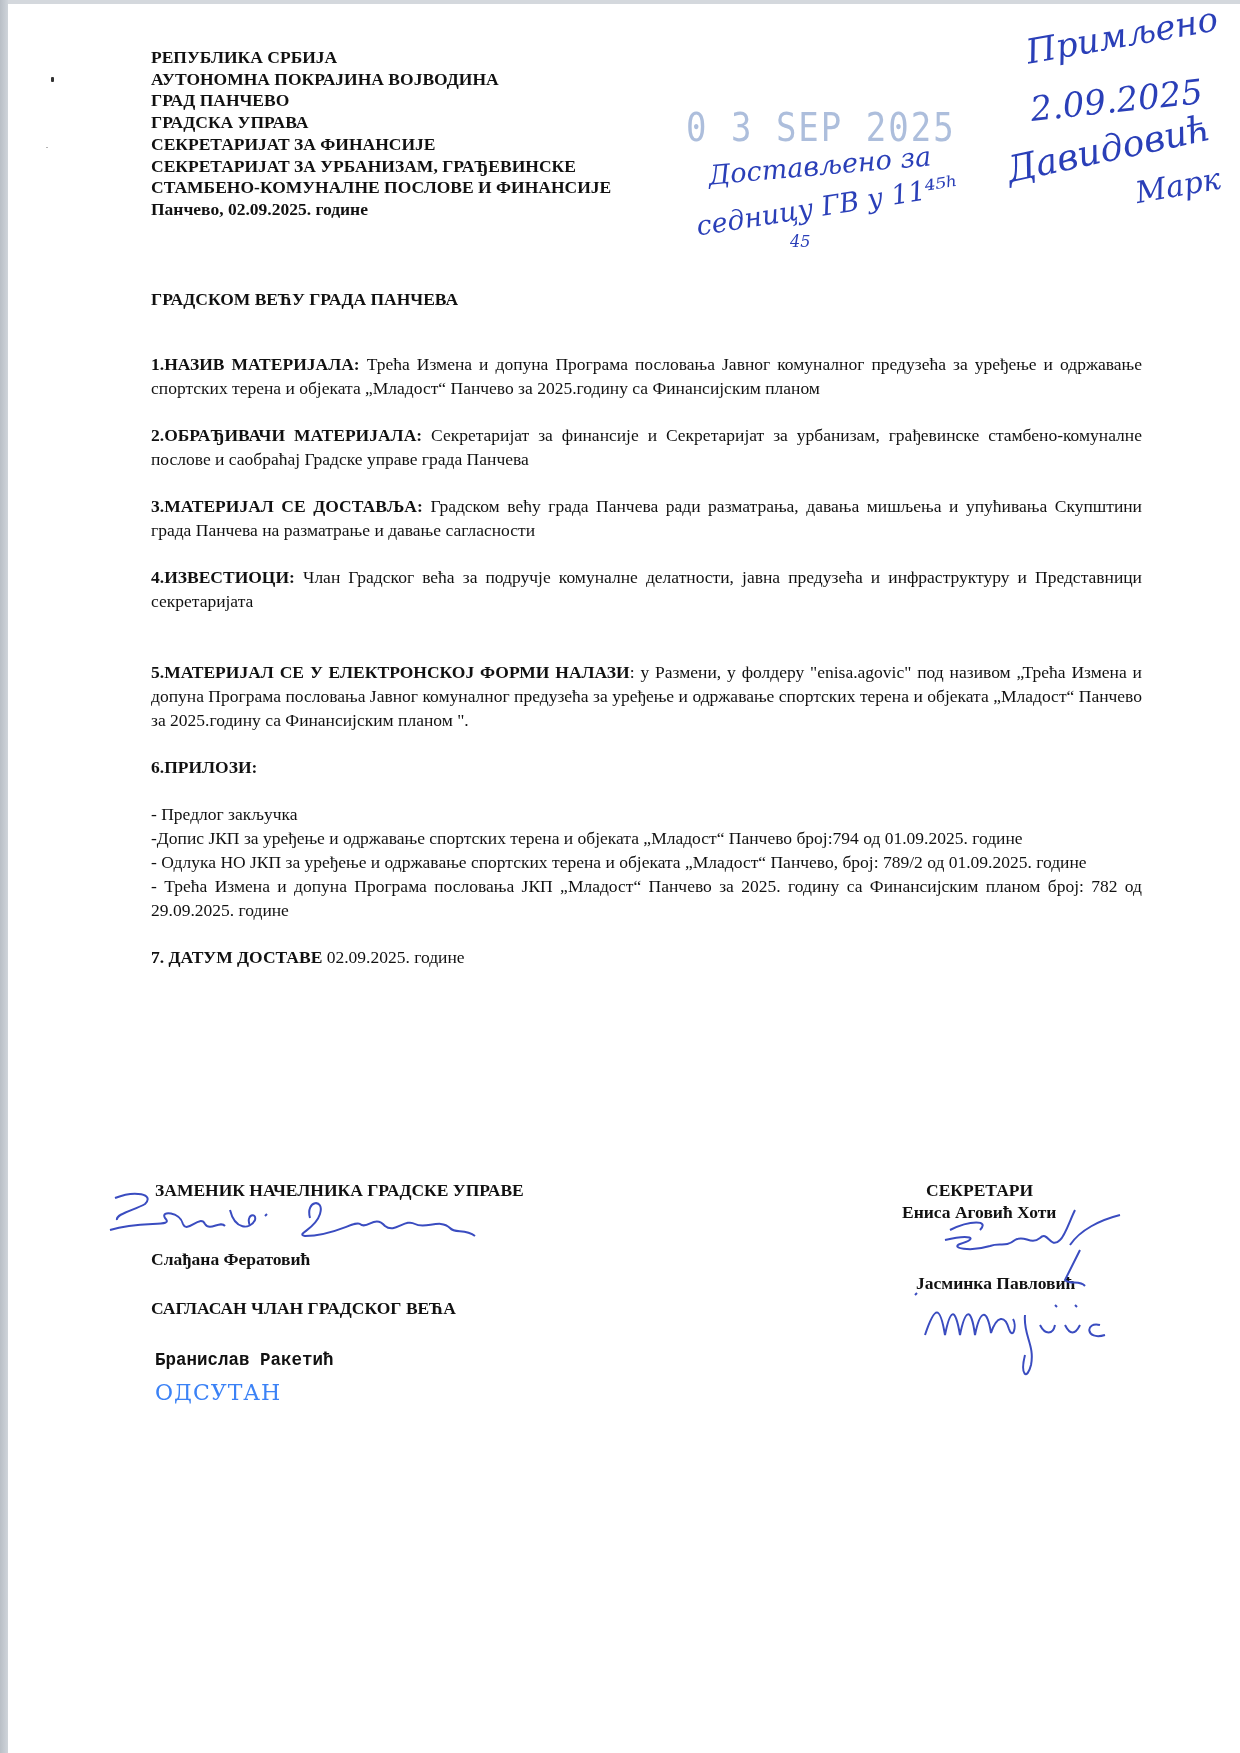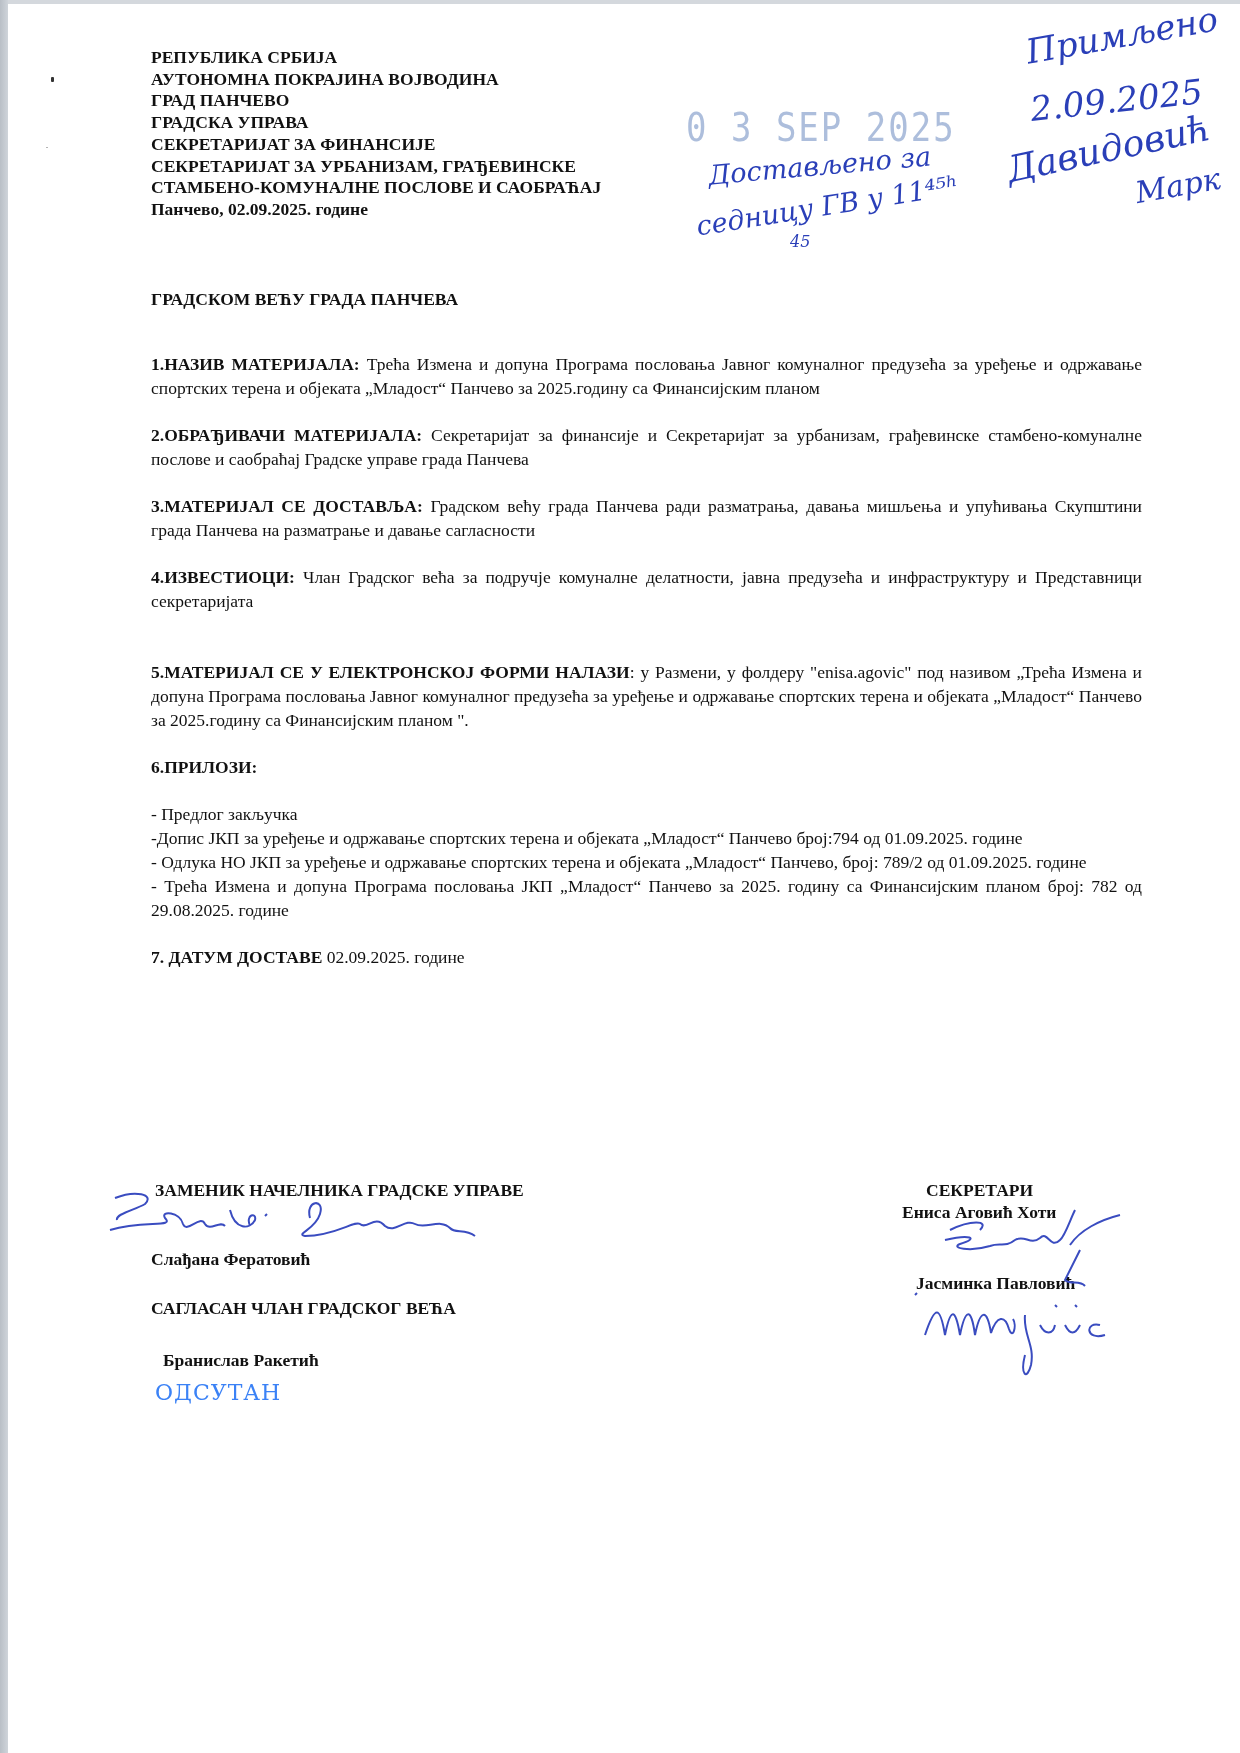--- a/index.html
+++ b/index.html
@@ -44,21 +44,21 @@
   .sec-7 { margin-top: 23px !important; }
   .sec-8 { margin-top: 23px !important; }
 
   .sig-left {
     position: absolute; left: 151px; top: 1180px;
     font-weight: bold; font-size: 17.5px;
   }
   .sig-left .role1 { position: absolute; top: 0; left: 4px; white-space: nowrap; }
   .sig-left .name1 { position: absolute; top: 69px; left: 0; white-space: nowrap; }
   .sig-left .role2 { position: absolute; top: 118px; left: 0; white-space: nowrap; }
-  .sig-left .name2 { position: absolute; top: 170px; left: 12px; white-space: nowrap; }
+  .sig-left .name2 { position: absolute; top: 170px; left: 4px; white-space: nowrap; font-family: Liberation Mono, monospace; }
 
   .sig-right {
     position: absolute; left: 880px; top: 1180px; width: 260px;
     font-weight: bold; font-size: 17.5px;
   }
   .sig-right .title { position: absolute; top: 0; left: 46px; white-space: nowrap; }
   .sig-right .n1 { position: absolute; top: 22px; left: 22px; white-space: nowrap; }
   .sig-right .n2 { position: absolute; top: 93px; left: 36px; white-space: nowrap; }
 
   .stamp {
@@ -89,21 +89,21 @@
 <div class="speck" style="left:51px;top:77px;width:3px;height:5px;"></div>
 <div class="speck" style="left:46px;top:147px;width:2px;height:1px;background:#aaa;"></div>
 
 <div class="header-block">
   <div>РЕПУБЛИКА СРБИЈА</div>
   <div>АУТОНОМНА ПОКРАЈИНА ВОЈВОДИНА</div>
   <div>ГРАД ПАНЧЕВО</div>
   <div>ГРАДСКА УПРАВА</div>
   <div>СЕКРЕТАРИЈАТ ЗА ФИНАНСИЈЕ</div>
   <div>СЕКРЕТАРИЈАТ ЗА УРБАНИЗАМ, ГРАЂЕВИНСКЕ</div>
-  <div>СТАМБЕНО-КОМУНАЛНЕ ПОСЛОВЕ И САОБРАЋАЈ</div>
+  <div>СТАМБЕНО-КОМУНАЛНЕ ПОСЛОВЕ И ФИНАНСИЈЕ</div>
   <div>Панчево, 02.09.2025. године</div>
 </div>
 
 <div class="stamp">0 3 SEP 2025</div>
 <div class="hw hw-note1">Достављено за</div>
 <div class="hw hw-note2">седницу ГВ у 11⁴⁵ʰ</div>
 <div class="hw hw-note3">45</div>
 <div class="hw hw-r1">Примљено</div>
 <div class="hw hw-r2">2.09.2025</div>
 <div class="hw hw-r3">Давидовић</div>
@@ -127,21 +127,21 @@
   <p class="sec sec-5">
     <b>5.МАТЕРИЈАЛ СЕ У ЕЛЕКТРОНСКОЈ ФОРМИ НАЛАЗИ</b><span>: у Размени, у фолдеру "enisa.agovic" под називом „Трећа Измена и допуна Програма пословања Јавног комуналног предузећа за уређење и одржавање спортских терена и објеката „Младост“ Панчево за 2025.годину са Финансијским планом ".</span>
   </p>
   <p class="sec sec-6">
     <b>6.ПРИЛОЗИ:</b>
   </p>
   <div class="attachments">
     <div>- Предлог закључка</div>
     <div>-Допис ЈКП за уређење и одржавање спортских терена и објеката „Младост“ Панчево број:794 од 01.09.2025. године</div>
     <div>- Одлука НО ЈКП за уређење  и одржавање спортских терена и објеката „Младост“ Панчево, број: 789/2 од 01.09.2025. године</div>
-    <div>- Трећа Измена и допуна Програма пословања ЈКП „Младост“ Панчево за 2025. годину са Финансијским планом број: 782 од 29.08.2025. године</div>
+    <div>- Трећа Измена и допуна Програма пословања ЈКП „Младост“ Панчево за 2025. годину са Финансијским планом број: 782 од 29.09.2025. године</div>
   </div>
   <p class="sec sec-7">
     <b>7. ДАТУМ ДОСТАВЕ</b><span> 02.09.2025. године</span>
   </p>
 </div>
 
 <div class="sig-left">
   <div class="role1">ЗАМЕНИК НАЧЕЛНИКА ГРАДСКЕ УПРАВЕ</div>
   <div class="name1">Слађана Фератовић</div>
   <div class="role2">САГЛАСАН ЧЛАН ГРАДСКОГ ВЕЋА</div>

